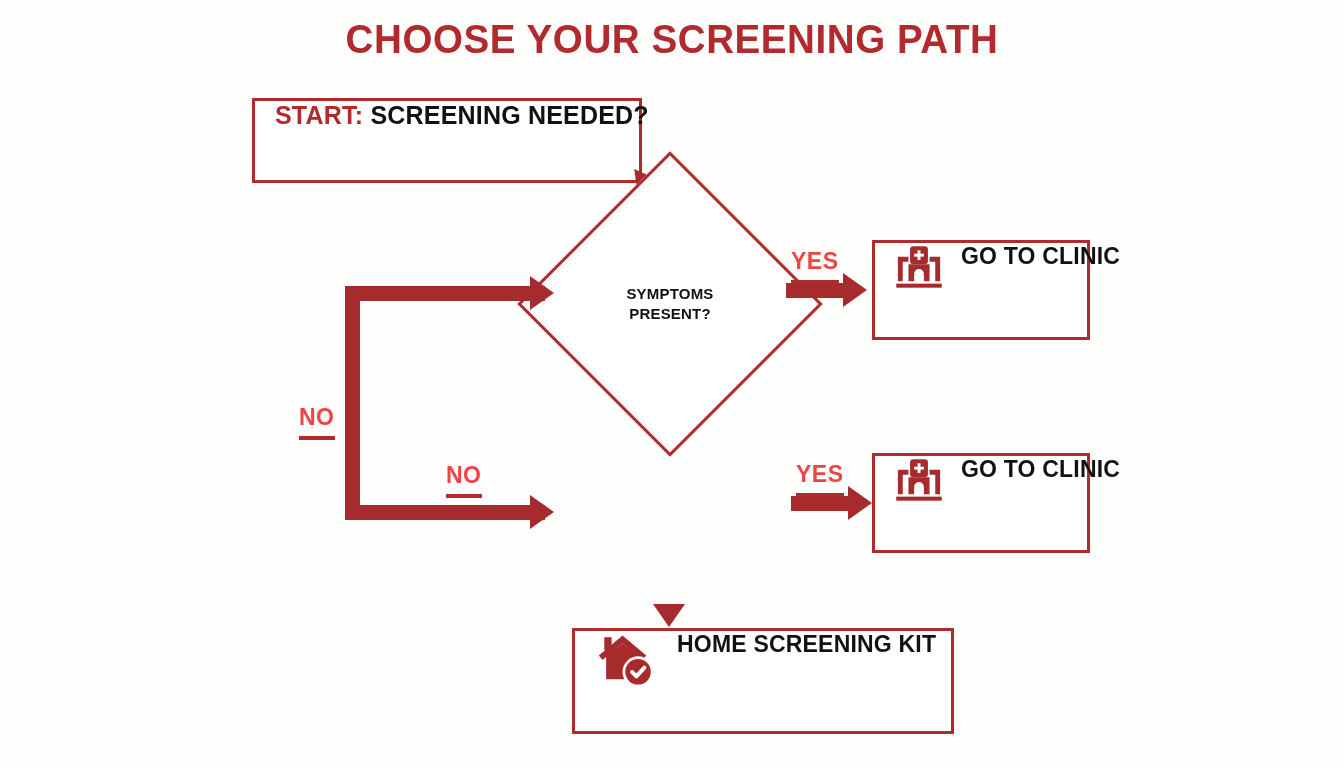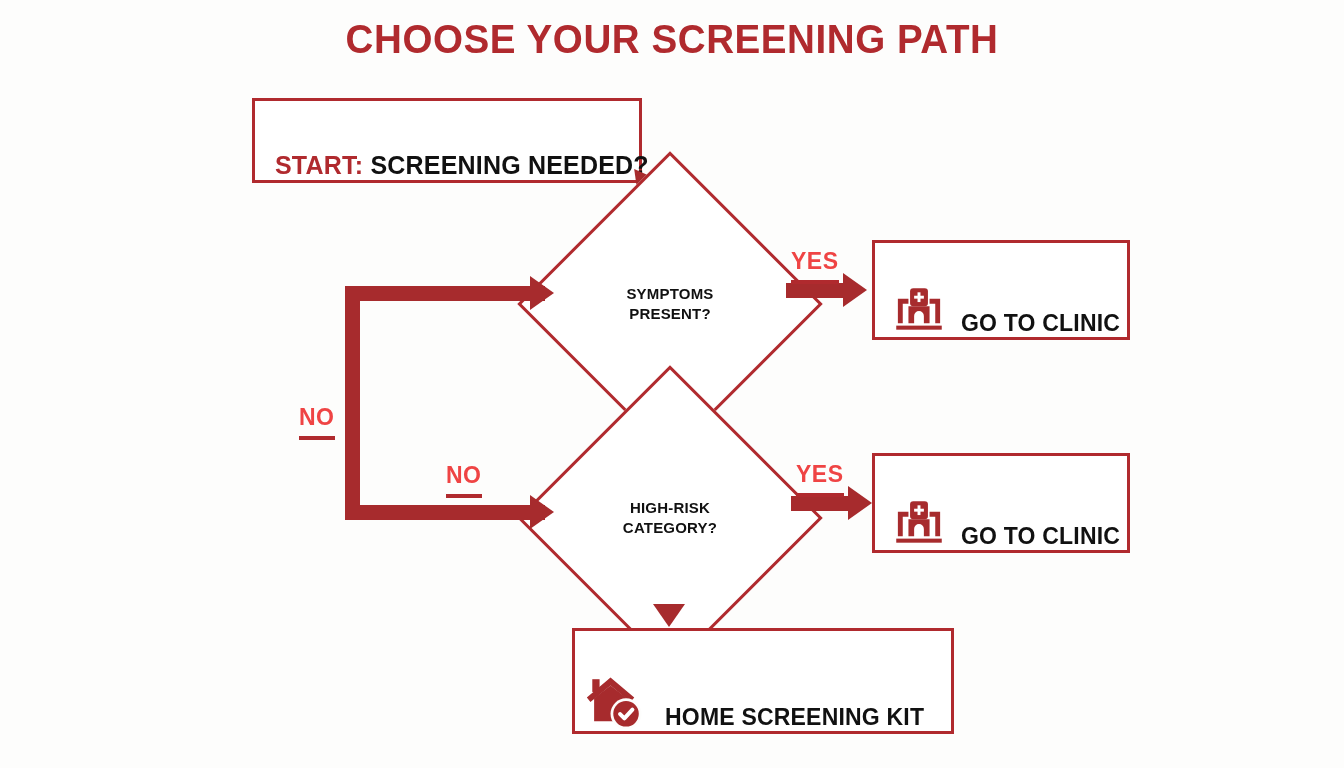--- a/index.html
+++ b/index.html
@@ -41,21 +41,21 @@
     white-space: nowrap;
   }
 
   
   .node-box {
     position: absolute;
     box-sizing: border-box;
     background: #ffffff;
     border: 3px solid #b02a2e;
     display: flex;
-    align-items: flex-end;
+    align-items: flex-start;
   }
 
   
   .start-box {
     left: 252px;
     top: 98px;
     width: 390px;
     height: 85px;
     padding-left: 20px;
   }
@@ -66,21 +66,21 @@
     letter-spacing: 0.2px;
     white-space: nowrap;
   }
   .start-text .start-kw {
     color: #b02a2e;
   }
 
   
   .clinic-box {
     left: 872px;
-    width: 258px;
+    width: 218px;
     height: 100px;
     padding-left: 18px;
     gap: 16px;
   }
   .clinic-box.top { top: 240px; }
   .clinic-box.bottom { top: 453px; }
 
   .result-label {
     font-size: 23px;
     font-weight: bold;
@@ -88,21 +88,21 @@
     letter-spacing: 0.2px;
     white-space: nowrap;
   }
 
   
   .home-box {
     left: 572px;
     top: 628px;
     width: 382px;
     height: 106px;
-    padding-left: 10px;
+    padding-left: 22px;
     gap: 18px;
   }
 
   
   .diamond {
     position: absolute;
     width: 216px;
     height: 216px;
   }
   .diamond .shape {
@@ -248,27 +248,20 @@
   <div class="tri-start"></div>
 
   <div class="diamond d1">
     <div class="shape"></div>
     <div class="dtext">
       <span>SYMPTOMS</span>
       <span>PRESENT?</span>
     </div>
   </div>
 
-  <div class="diamond d2">
-    <div class="shape"></div>
-    <div class="dtext">
-      <span>HIGH-RISK</span>
-      <span>CATEGORY?</span>
-    </div>
-  </div>
 
   <div class="bar elbow-v"></div>
   <div class="bar elbow-h1"></div>
   <div class="bar elbow-h2"></div>
   <div class="tri-right a1"></div>
   <div class="tri-right a2"></div>
 
   <div class="bar yes-bar-1"></div>
   <div class="tri-right a3"></div>
   <div class="bar yes-bar-2"></div>

